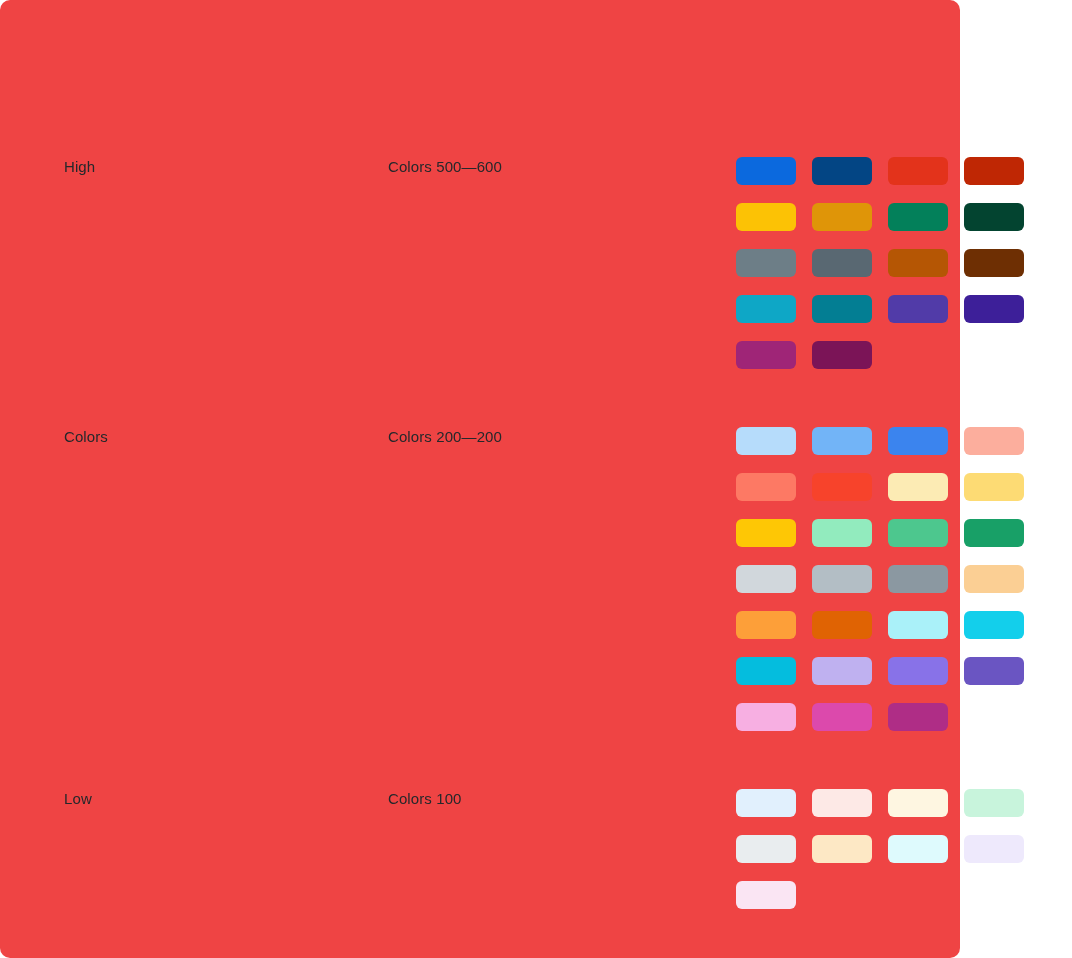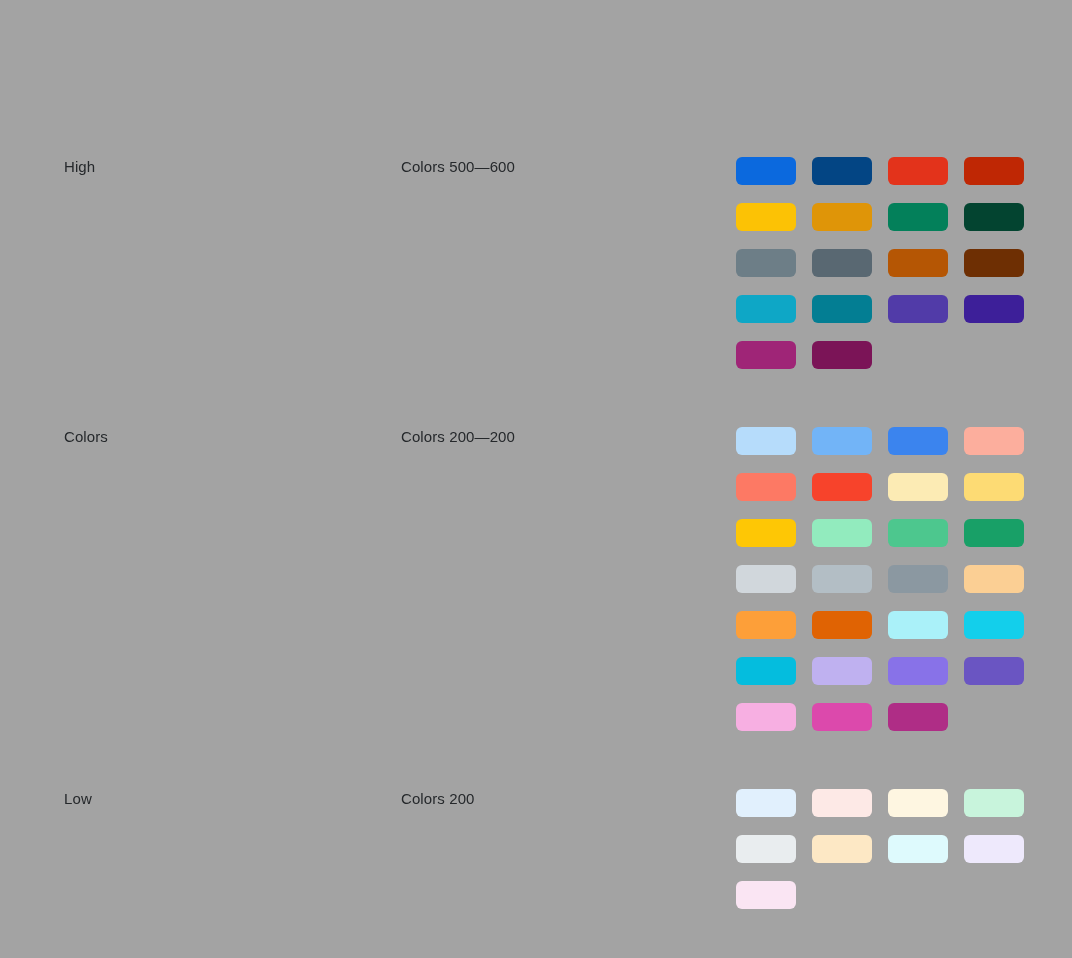--- a/index.html
+++ b/index.html
@@ -11,23 +11,24 @@
   body {
     width: 1072px;
     height: 958px;
     font-family: "Liberation Sans", sans-serif;
     color: #25282b;
     -webkit-font-smoothing: antialiased;
     overflow: hidden;
   }
   .page {
     position: relative;
-    width: 1072px;
+    width: 960px;
     height: 958px;
-    background: #a3a3a3;
+    background: #ef4444;
+    border-radius: 10px;
   }
   .section {
     position: absolute;
     left: 0;
     width: 1072px;
   }
   .section-contrast-label,
   .section-range-label {
     position: absolute;
     top: 0;
@@ -35,21 +36,21 @@
     line-height: 20px;
     font-weight: 400;
     letter-spacing: 0.1px;
     color: #25282b;
     white-space: nowrap;
   }
   .section-contrast-label {
     left: 64px;
   }
   .section-range-label {
-    left: 401px;
+    left: 388px;
   }
   .swatch-grid {
     position: absolute;
     left: 736px;
     top: 0;
     display: grid;
     grid-template-columns: repeat(4, 60px);
     column-gap: 16px;
     row-gap: 18px;
   }
@@ -127,21 +128,21 @@
         <div class="swatch" title="#6A55C2" style="background: rgb(106, 85, 194);"></div>
         <div class="swatch" title="#F7AFE2" style="background: rgb(247, 175, 226);"></div>
         <div class="swatch" title="#DC49AC" style="background: rgb(220, 73, 172);"></div>
         <div class="swatch" title="#AF2D86" style="background: rgb(175, 45, 134);"></div>
         <div class="swatch-empty"></div>
       </div>
   </div>
 
   <div class="section" style="top:789px;">
     <div class="section-contrast-label">Low</div>
-    <div class="section-range-label">Colors 200</div>
+    <div class="section-range-label">Colors 100</div>
     <div class="swatch-grid">
         <div class="swatch" title="#E1F0FD" style="background: rgb(225, 240, 253);"></div>
         <div class="swatch" title="#FDE9E6" style="background: rgb(253, 233, 230);"></div>
         <div class="swatch" title="#FEF6E1" style="background: rgb(254, 246, 225);"></div>
         <div class="swatch" title="#C8F4DC" style="background: rgb(200, 244, 220);"></div>
         <div class="swatch" title="#E9EDEF" style="background: rgb(233, 237, 239);"></div>
         <div class="swatch" title="#FDE8C5" style="background: rgb(253, 232, 197);"></div>
         <div class="swatch" title="#DEFAFD" style="background: rgb(222, 250, 253);"></div>
         <div class="swatch" title="#EEE9FC" style="background: rgb(238, 233, 252);"></div>
         <div class="swatch" title="#FAE5F3" style="background: rgb(250, 229, 243);"></div>

